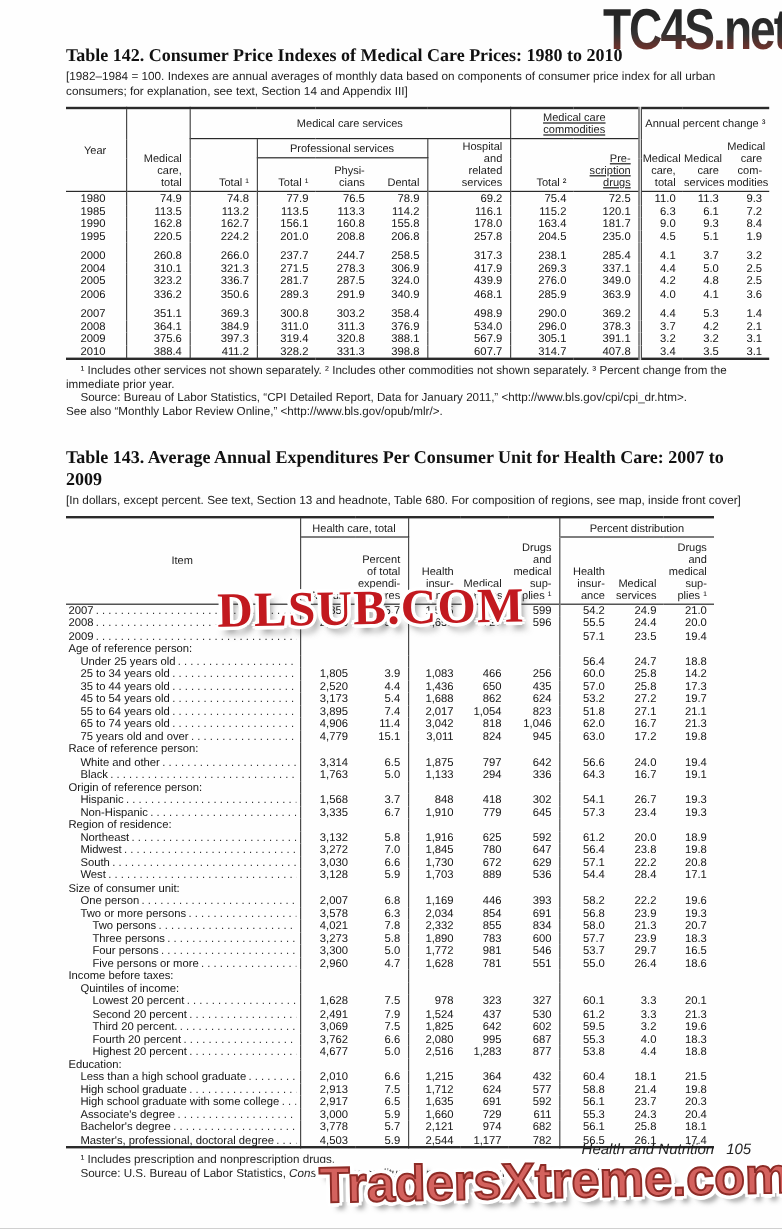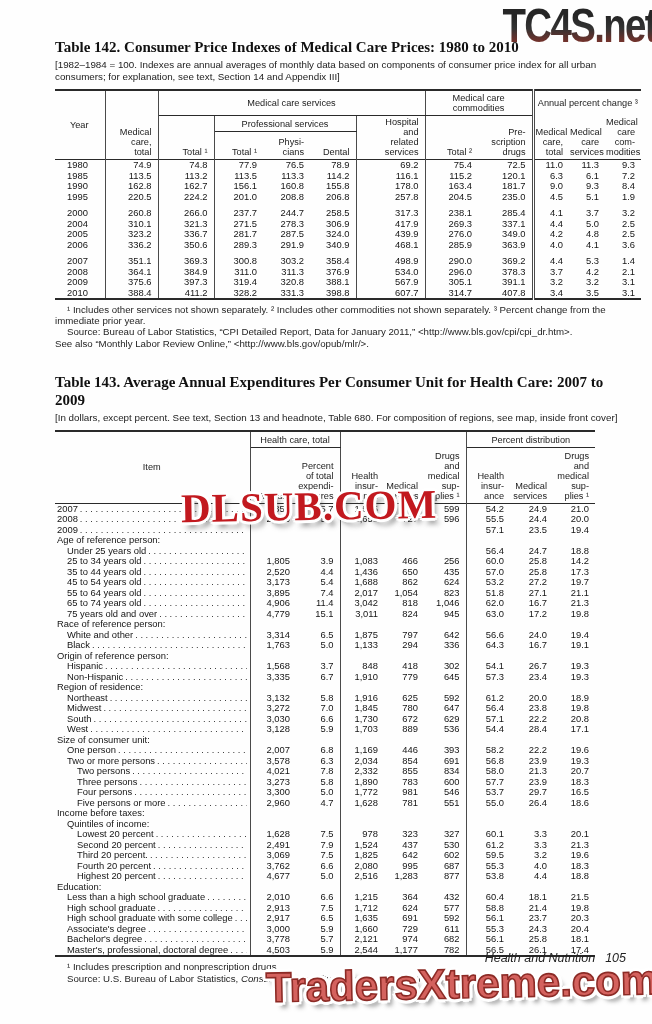--- a/index.html
+++ b/index.html
@@ -14,21 +14,21 @@
   .t142{width:586px;}
   .t143{width:540px;}
   table{border-top:2px solid #2a2a2a;border-bottom:2px solid #2a2a2a;}
   thead{border-bottom:1px solid #2a2a2a;}
   thead th{font-weight:normal;font-size:9.2px;line-height:10px;vertical-align:bottom;
            text-align:right;padding:1px 6px 2px 1px;white-space:pre-line;color:#1b1b1b;}
   th.grp{text-align:center;vertical-align:middle;padding:2px 2px;}
   th.ctr{text-align:center;vertical-align:middle;padding-right:2px;margin-top:10px;}
   .bb{border-bottom:1px solid #2a2a2a;}
   .vr{border-right:1px solid #4a4a4a;}
-  .vrd{border-right:3px double #4a4a4a;}
+  .vrd{border-right:3px double #4a4a4a;text-decoration:underline;}
 
   tbody td{font-size:9.4px;line-height:10.5px;text-align:right;padding:0 6px 0 0;color:#141414;}
   tbody tr.gap td{padding-top:6px;}
   td.lbl{text-align:left;padding:0;}
   .lwrap{display:flex;align-items:baseline;overflow:hidden;padding-left:2px;}
   .t142 .lwrap{padding-left:12px;gap:24px;}
   .ltext{white-space:nowrap;}
   .dots{flex:1;white-space:nowrap;overflow:hidden;color:#2a2a2a;margin:0 3px 0 2px;}
   .ind1 .lwrap{padding-left:12px;}
   .ind2 .lwrap{padding-left:22px;}

